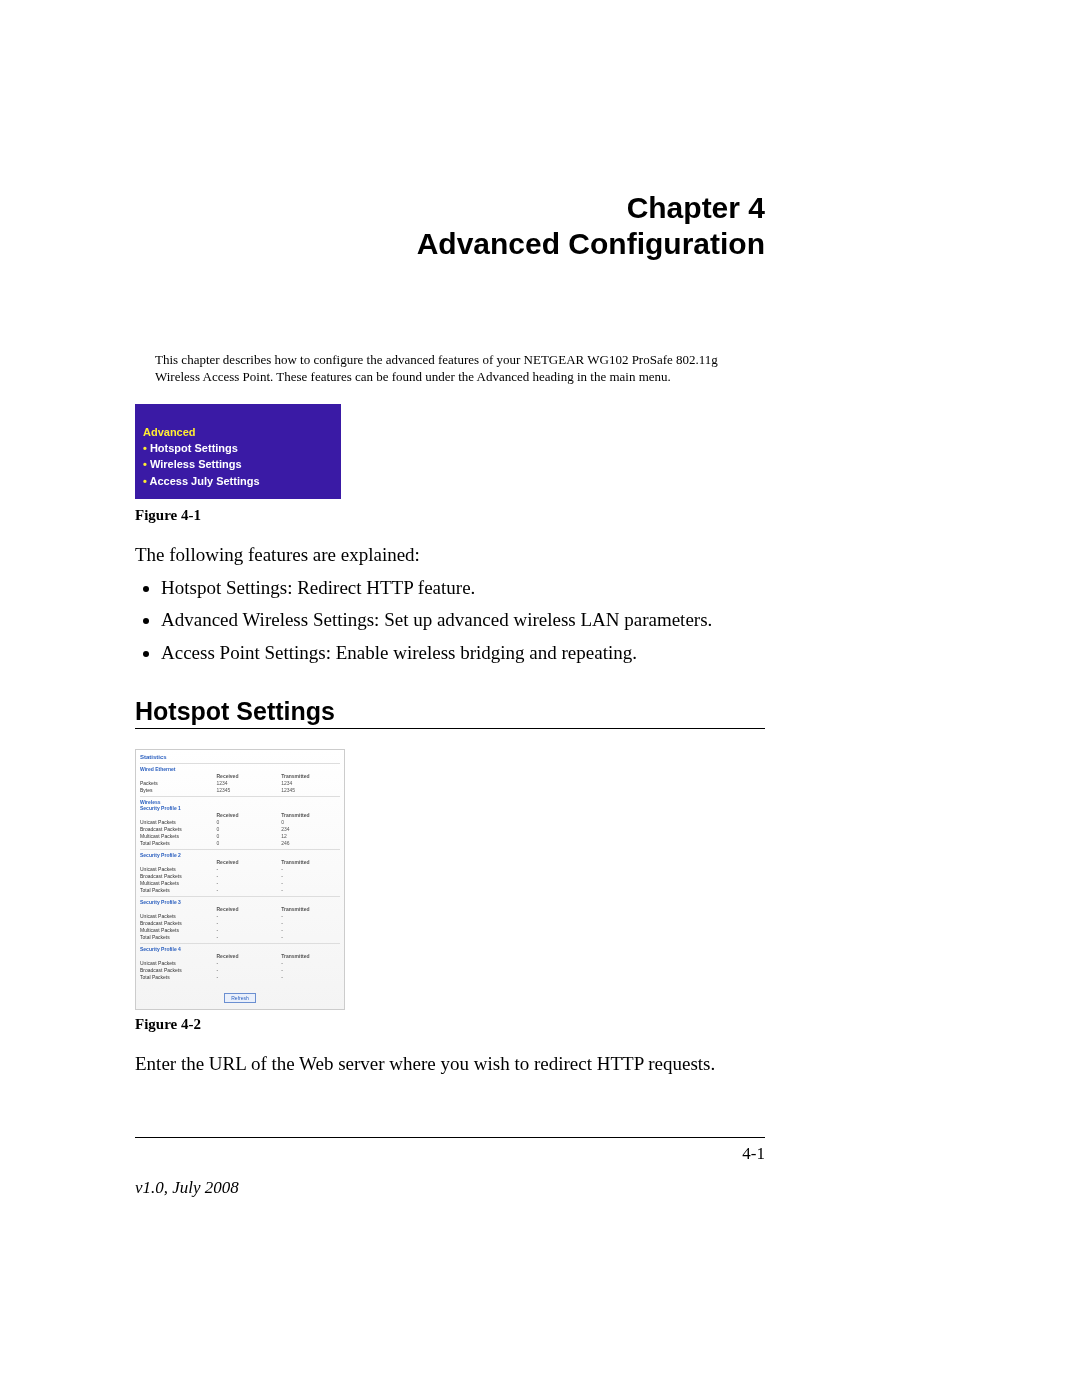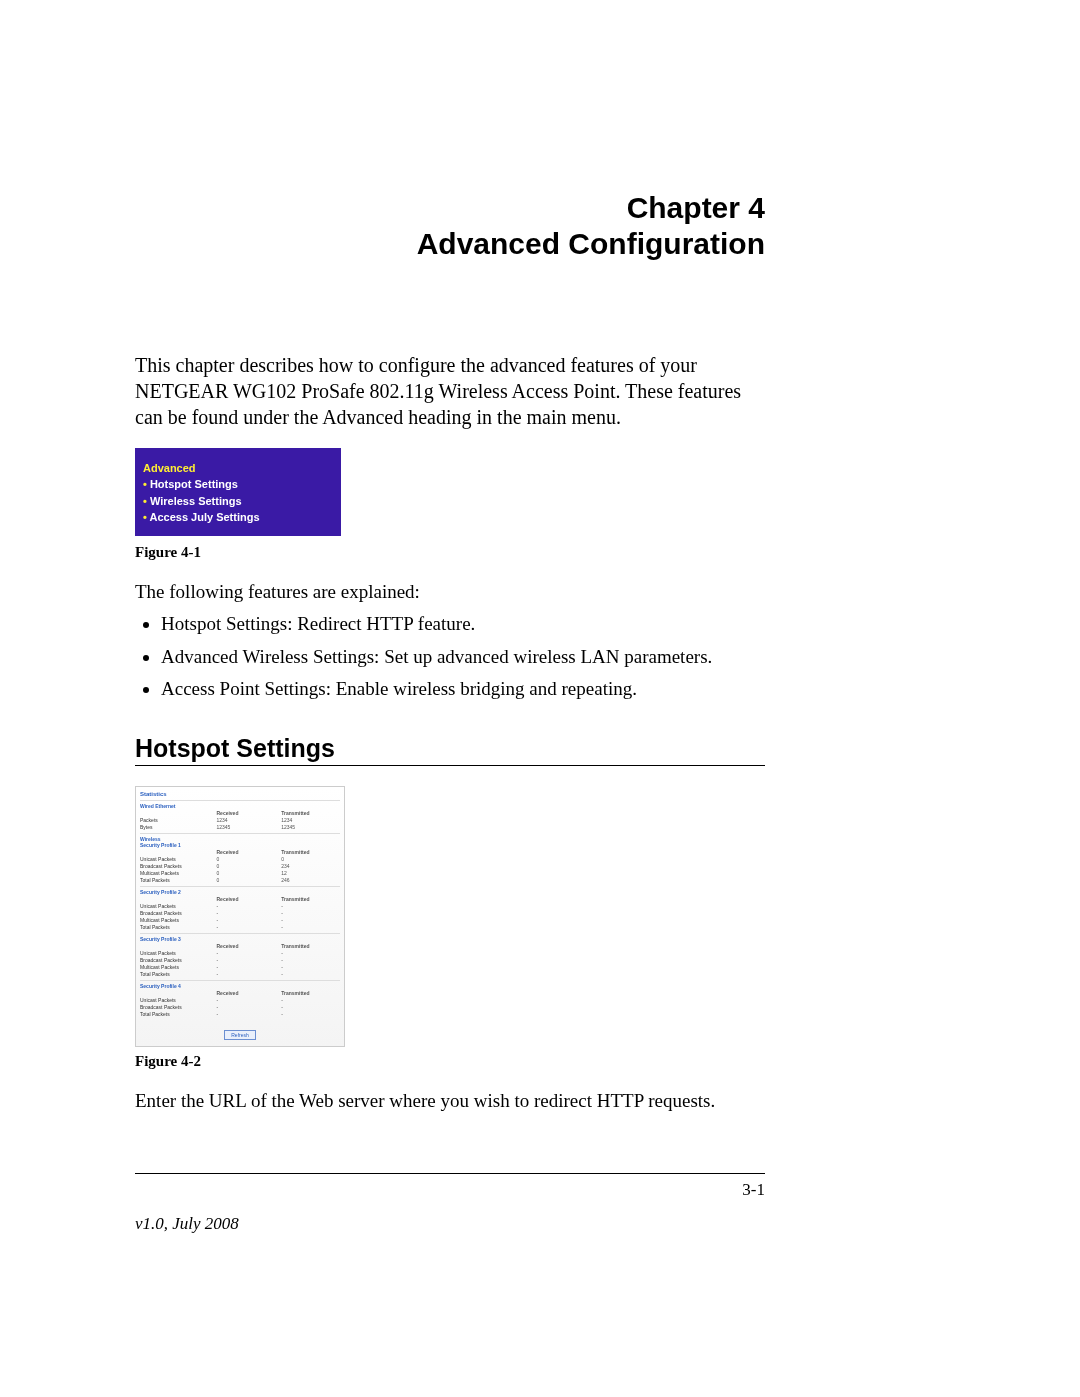--- a/index.html
+++ b/index.html
@@ -19,28 +19,29 @@
   .chapter-header {
     text-align: right;
     font-family: Arial, Helvetica, sans-serif;
     font-weight: bold;
     font-size: 30px;
     line-height: 1.2;
     margin-bottom: 90px;
   }
   .chapter-line { display: block; }
   .intro-para {
-    font-size: 20px;
+    font-size: 13px;
     line-height: 1.3;
     margin-bottom: 18px;
+    margin-left: 20px;
   }
   .menu-box {
     background: #3a1aa5;
     width: 190px;
-    padding: 14px 8px 10px 8px;
+    padding: 22px 8px 10px 8px;
     margin-bottom: 8px;
   }
   .menu-heading {
     color: #ffee33;
     font-family: Arial, Helvetica, sans-serif;
     font-weight: bold;
     font-size: 11px;
     margin-bottom: 2px;
   }
   .menu-item {
@@ -299,16 +300,16 @@
         <div>-</div>
       </div>
     <div class="fig2-btn"><span>Refresh</span></div>
   </div>
 
   <div class="figure-caption">Figure 4-2</div>
 
   <p class="body-text">Enter the URL of the Web server where you wish to redirect HTTP requests.</p>
 
   <hr class="footer-rule">
-  <div class="page-num">3-1</div>
+  <div class="page-num">4-1</div>
   <div class="version">v1.0, July 2008</div>
 
 </div>
 
 </body></html>

